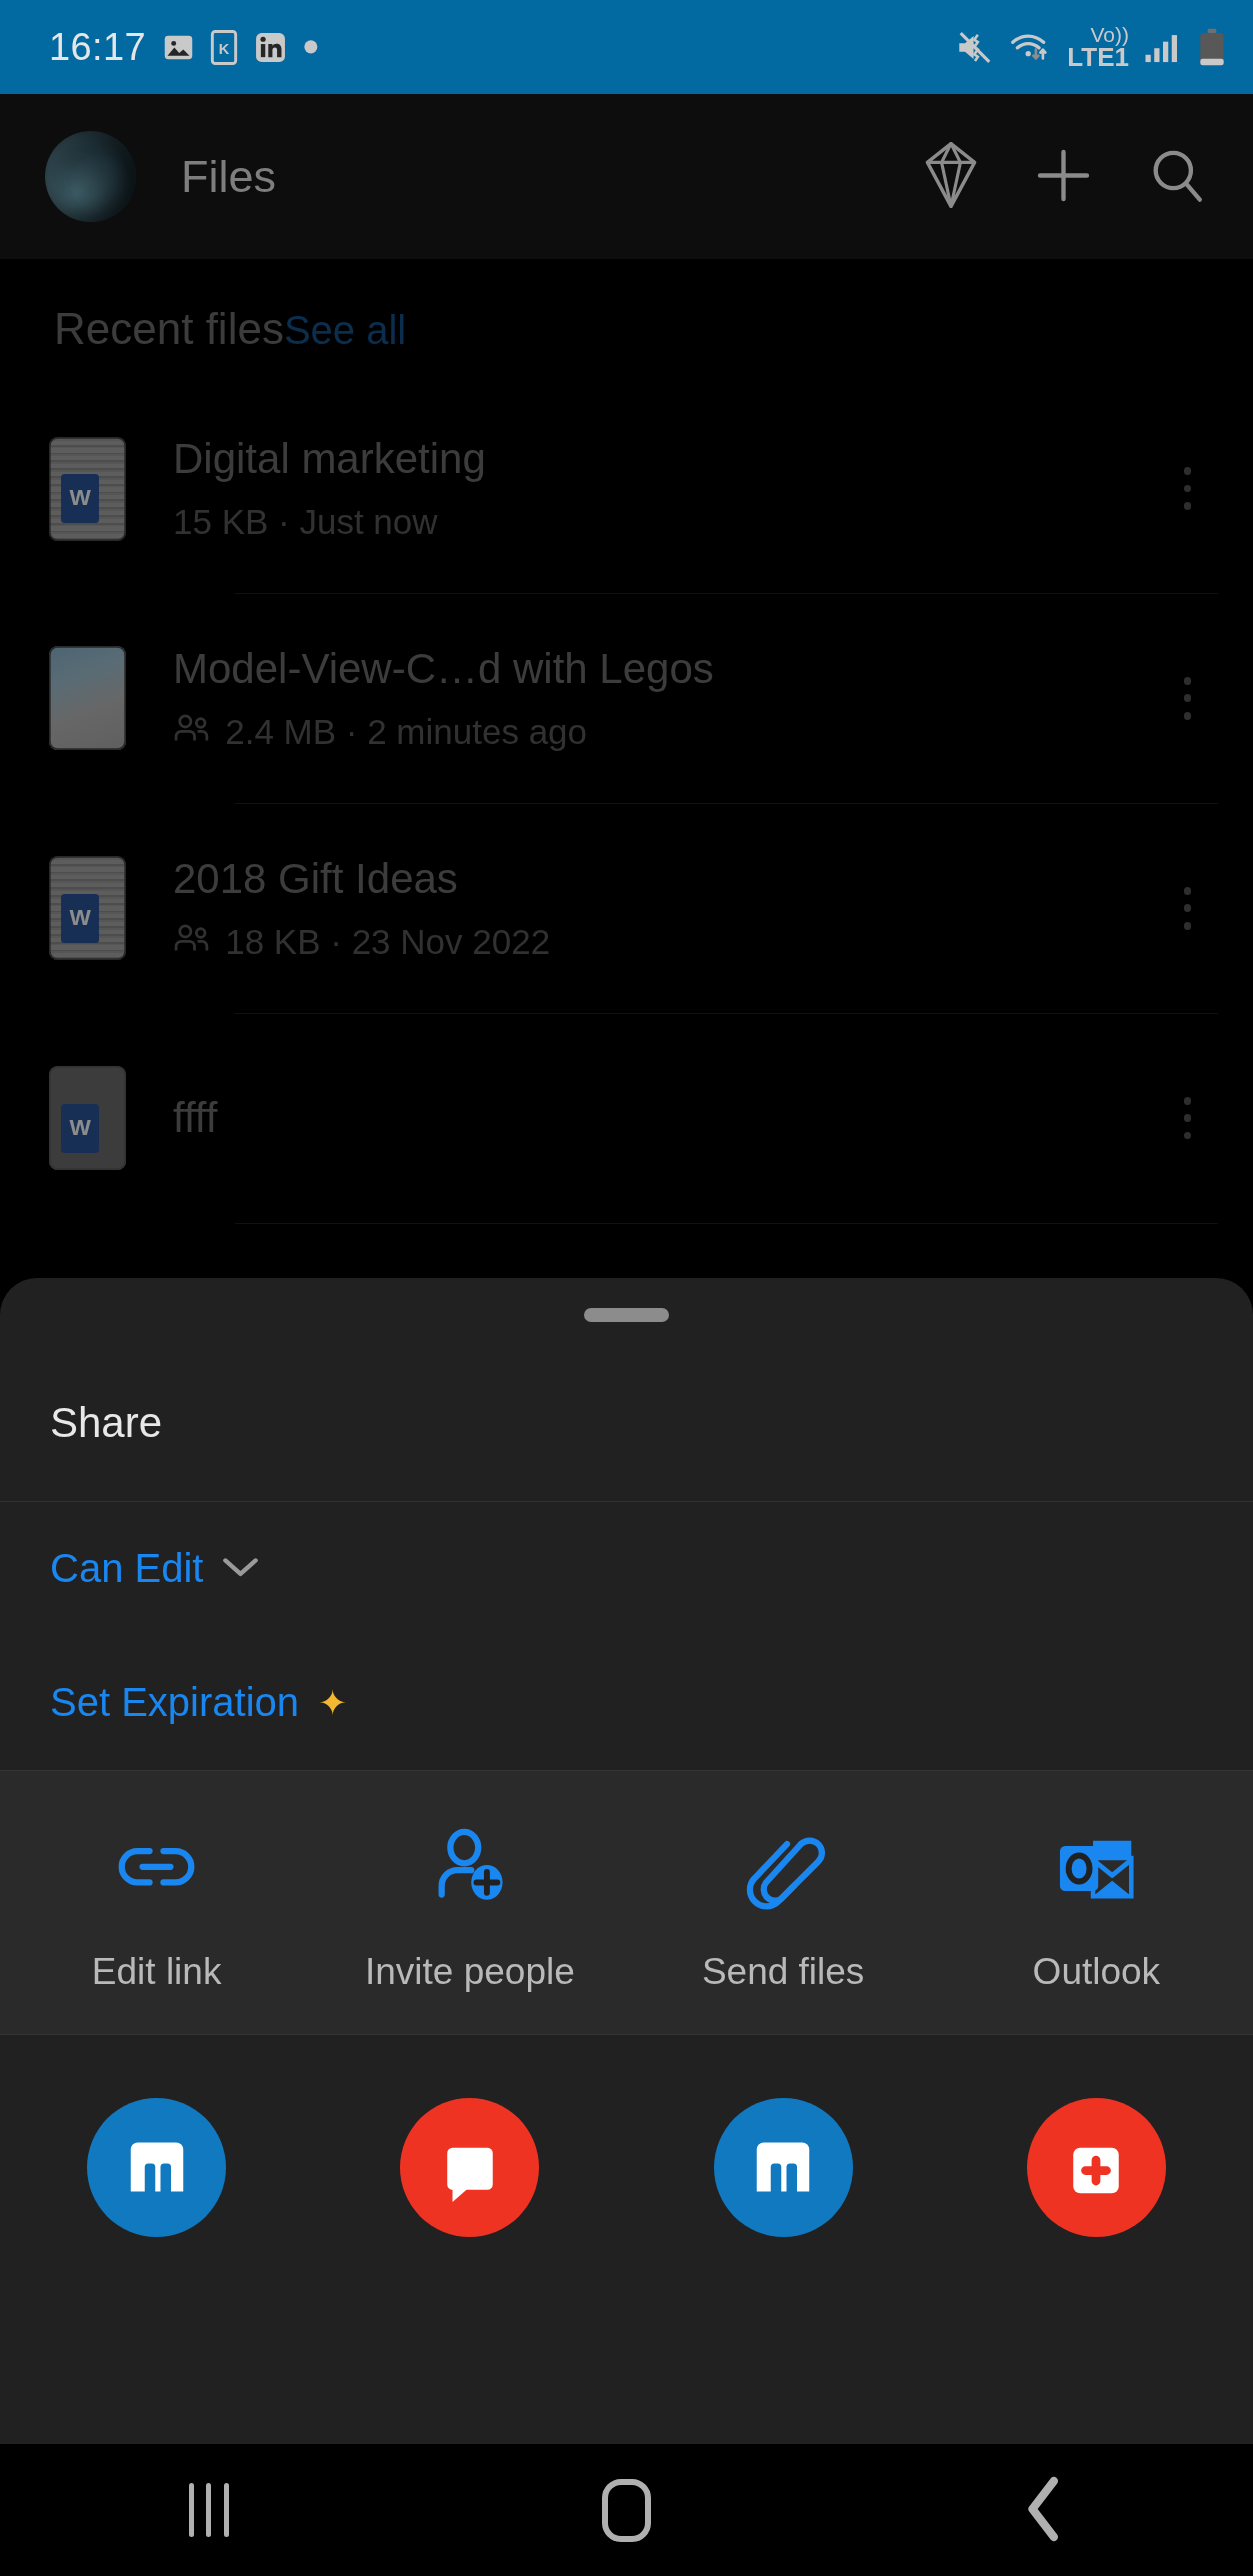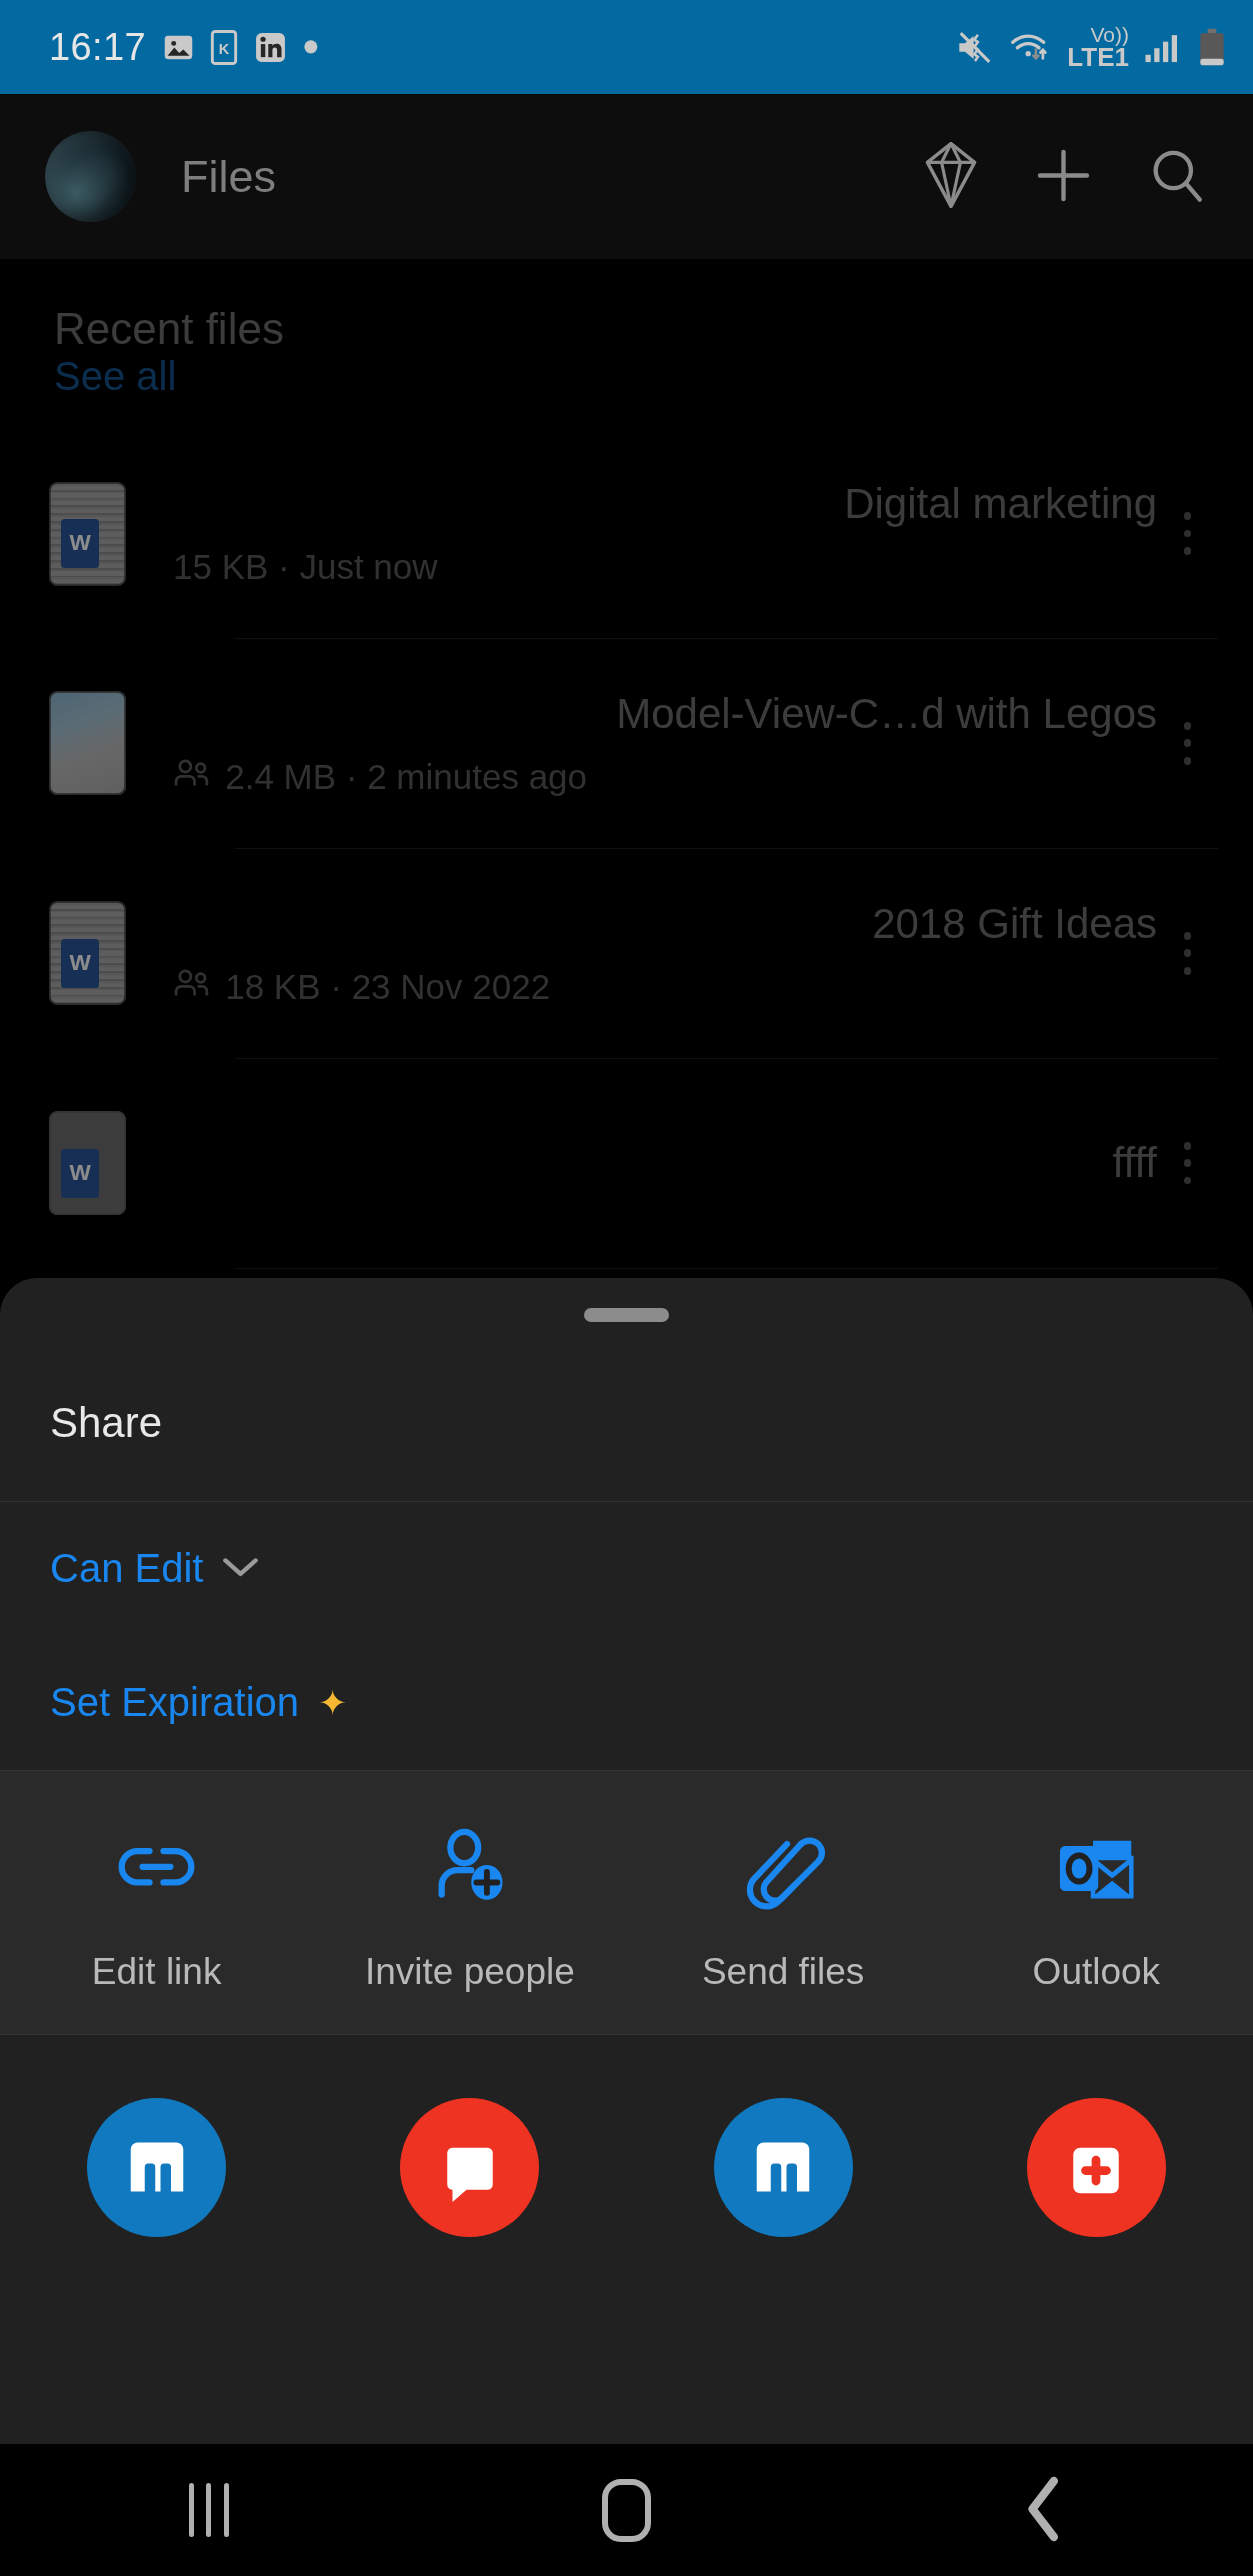--- a/index.html
+++ b/index.html
@@ -40,21 +40,20 @@
   .appbar-actions{ display:flex; align-items:center; gap:57px; margin-right:14px; }
 
   
   .content{
     position:absolute; top:259px; left:0; width:1253px; height:1018px;
     background:#000; overflow:hidden;
   }
   .section-head{
     display:flex; align-items:baseline; justify-content:flex-start;
     padding:45px 49px 0 54px;
-    flex-direction:column;
   }
   .section-title{ font-size:44px; color:#6d6d6d; }
   .see-all{ font-size:40px; color:#17548f; }
 
   .file-list{ padding:0 0 0 0; margin-top:30px; }
   .file-row{
     display:flex; align-items:center; height:209px; padding-left:49px; padding-right:35px;
     position:relative;
   }
   .thumb{
@@ -76,21 +75,21 @@
   .thumb .wbadge{
     position:absolute; left:12.2px; bottom:17.4px; width:38px; height:49px;
     background:#2b579a; border-radius:3.5px;
     display:flex; align-items:center; justify-content:center;
     color:#fff; font-size:22.6px; font-weight:700; line-height:1;
   }
   .thumb .wbadge::after{
     content:""; position:absolute; left:22.6px; top:-5.2px; width:22.6px; height:44px;
     background:#41a5ee; border-radius:2.6px; z-index:-1;
   }
-  .file-info{ margin-left:47px; flex:1; min-width:0;text-align:right; }
+  .file-info{ margin-left:47px; flex:1; min-width:0; }
   .file-name{
     font-size:42px; color:#6e6e6e; white-space:nowrap; overflow:hidden;
     text-overflow:ellipsis; line-height:1.15;
   }
   .file-sub{
     display:flex; align-items:center; gap:12.2px; margin-top:19px;
     font-size:35px; color:#595959;
   }
   .kebab{ width:61px; display:flex; flex-direction:column; align-items:center; gap:9.6px; flex:0 0 auto; }
   .kebab i{ width:7.8px; height:7.8px; border-radius:50%; background:#555; display:block; }

